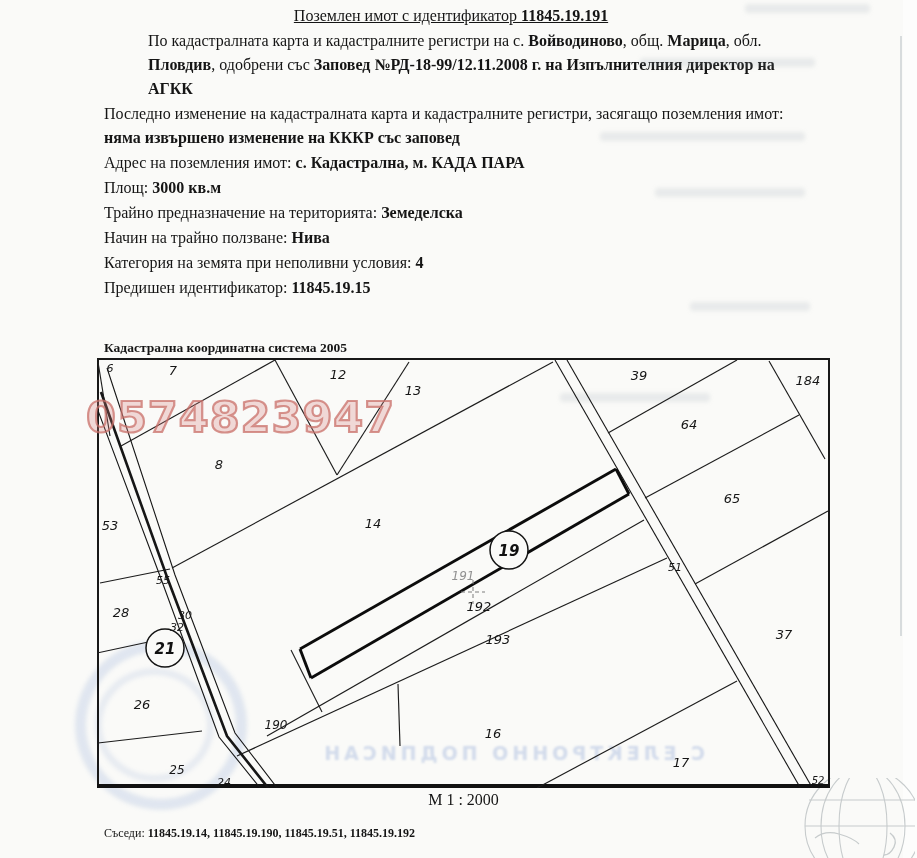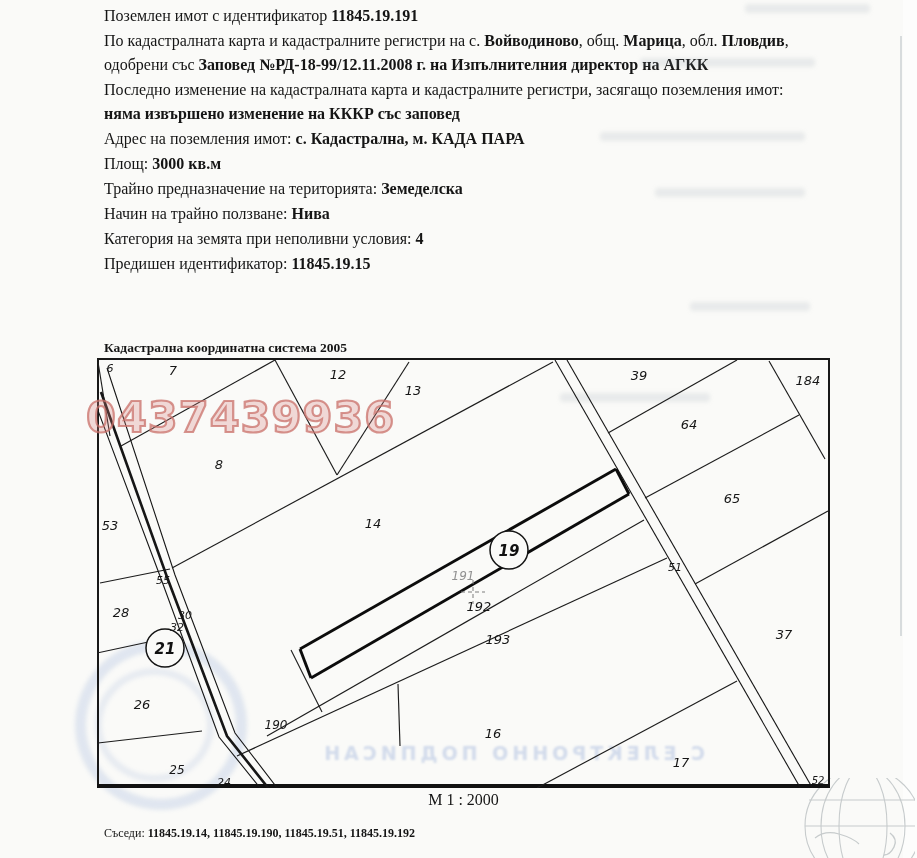--- a/index.html
+++ b/index.html
@@ -2,22 +2,22 @@
 <html><head>
 <meta charset="utf-8">
 <style>
   html,body{margin:0;padding:0;}
   body{background:#e9e9e9;}
   #page{position:relative;width:917px;height:858px;background:#fafaf8;overflow:hidden;
         font-family:"Liberation Serif","DejaVu Serif",serif;color:#151515;}
   
   #doc{position:absolute;left:104px;top:4px;width:694px;}
   .para{margin:0;font-size:16px;line-height:24px;}
-  .para.title{margin-bottom:0;}
-  .para.first{margin-top:14px;}
+  .para.title{text-align:center;margin-bottom:0;text-decoration:underline;}
+  .para.first{margin-top:14px;margin-left:44px;}
   .para + .para{margin-top:1px;}
   .b{font-weight:bold;}
   
   #map-header{position:absolute;left:104px;top:340px;font-size:13.5px;font-weight:bold;}
   #map-wrap{position:absolute;left:97px;top:358px;width:733px;height:430px;z-index:2;}
   #map-svg{position:absolute;left:0;top:0;}
   #watermark{position:absolute;left:86px;top:392px;z-index:5;
      font-family:"DejaVu Sans",sans-serif;font-weight:bold;font-size:43px;letter-spacing:1px;
      color:rgba(214,130,124,0.28);-webkit-text-stroke:2.2px rgba(201,112,106,0.75);}
   #scale{position:absolute;left:97px;top:791px;width:733px;text-align:center;
@@ -50,21 +50,21 @@
       <p class="para"><span>Адрес на поземления имот: </span><span class="b">с. Кадастрална, м. КАДА ПАРА</span></p>
       <p class="para"><span>Площ: </span><span class="b">3000 кв.м</span></p>
       <p class="para"><span>Трайно предназначение на територията: </span><span class="b">Земеделска</span></p>
       <p class="para"><span>Начин на трайно ползване: </span><span class="b">Нива</span></p>
       <p class="para"><span>Категория на земята при неполивни условия: </span><span class="b">4</span></p>
       <p class="para"><span>Предишен идентификатор: </span><span class="b">11845.19.15</span></p>
     </div>
 
   <div id="map-header">Кадастрална координатна система 2005</div>
 
-  <div id="watermark">0437439936</div>
+  <div id="watermark">0574823947</div>
 
   <div id="map-wrap">
     <svg id="map-svg" width="733" height="430" viewBox="0 0 733 430">
         <rect x="1" y="1" width="731" height="427" fill="none" stroke="#181818" stroke-width="2"></rect>
         <line x1="0" y1="428" x2="733" y2="428" stroke="#111" stroke-width="4"></line>
         <polyline points="0,50 63,218 122,379 164,431" fill="none" stroke="#161616" stroke-width="1.1"></polyline>
         <polyline points="4,34 70,219 130,378 172,431" fill="none" stroke="#161616" stroke-width="2.6"></polyline>
         <polyline points="10,10 78,217 138,375 181,431" fill="none" stroke="#161616" stroke-width="1.1"></polyline>
         <polyline points="458,2 704,431" fill="none" stroke="#161616" stroke-width="1.1"></polyline>
         <polyline points="470,2 716,431" fill="none" stroke="#161616" stroke-width="1.1"></polyline>

